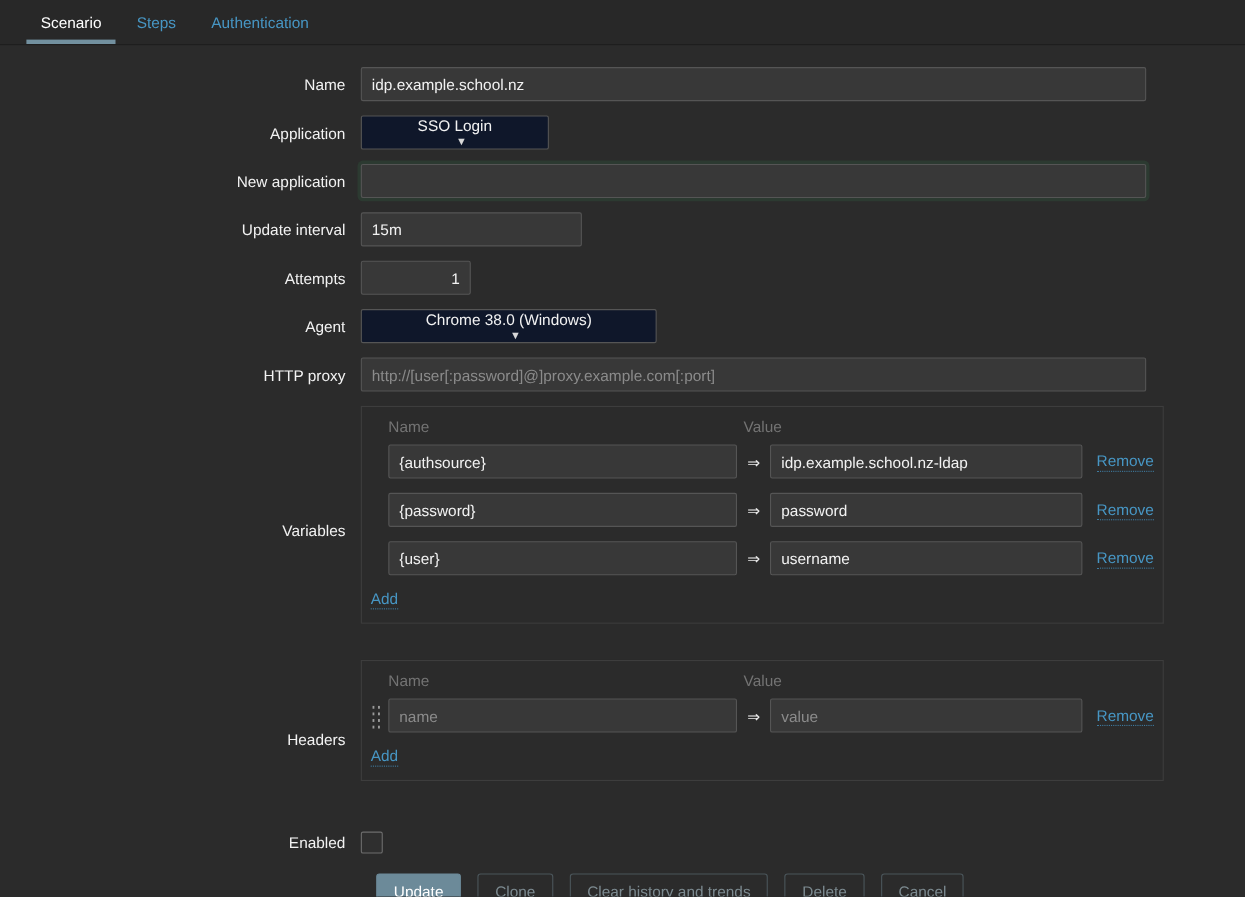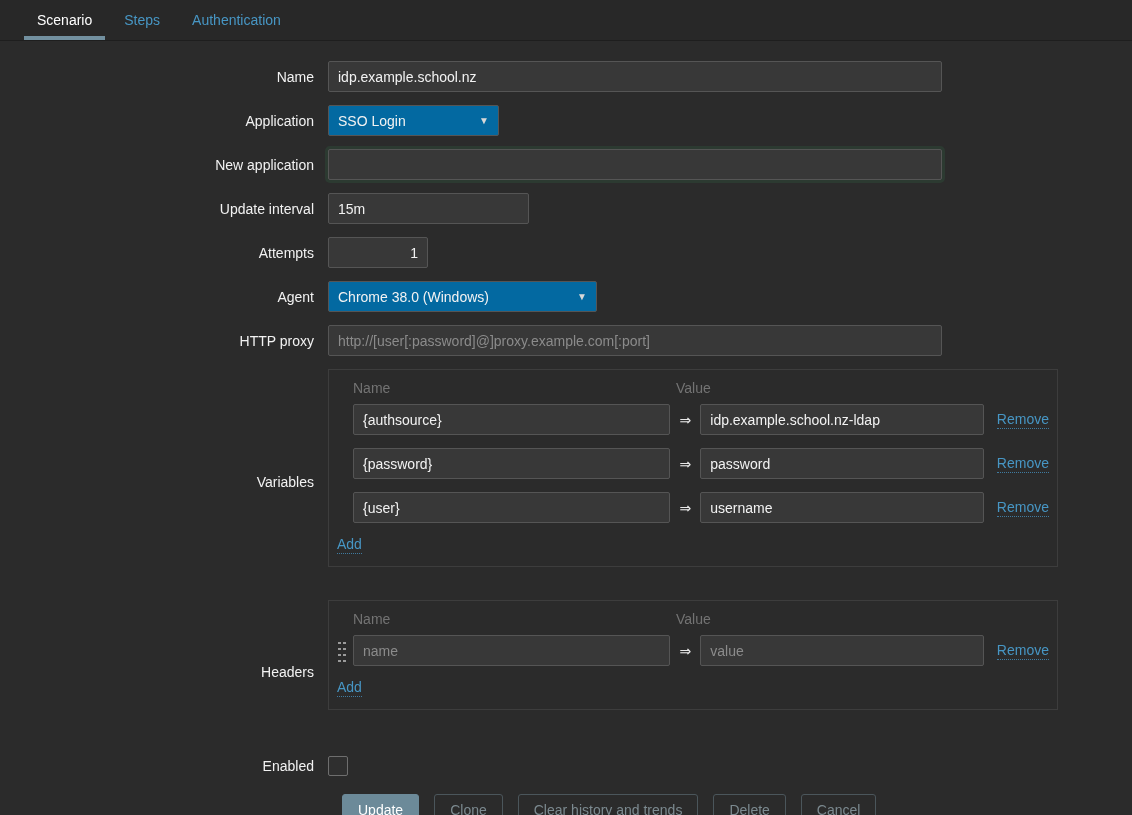--- a/index.html
+++ b/index.html
@@ -59,41 +59,42 @@
     background: #383838;
     border: 1px solid #555555;
     border-radius: 2px;
     color: #f2f2f2;
     padding: 0 9px;
     font-family: "Liberation Sans", sans-serif;
     font-size: 14px;
     outline: none;
   }
   input[type="text"]::placeholder { color: #8b8b8b; opacity: 1; }
-  .w610 { width: 614px; }
+  .w610 { width: 714px; }
   .w201 { width: 201px; }
   .w100 { width: 100px; }
   .num { text-align: right; }
   .focus-green {
     border-color: #56705f;
     box-shadow: 0 0 0 3px #2c3a31;
   }
 
   
   .select {
     height: 31px;
-    background: #0369a1;
+    background: #0f172a;
     border: 1px solid #555555;
     border-radius: 2px;
     color: #f2f2f2;
     padding: 0 9px;
     display: inline-flex;
     align-items: center;
     justify-content: space-between;
     cursor: pointer;
+    flex-direction: column;
   }
   .select .caret { font-size: 10px; color: #d8d8d8; margin-left: 12px; }
   .w171 { width: 171px; }
   .w269 { width: 269px; }
 
   
   .panel {
     width: 730px;
     border: 1px solid #3d3d3d;
     padding: 10px 8px 8px 8px;

